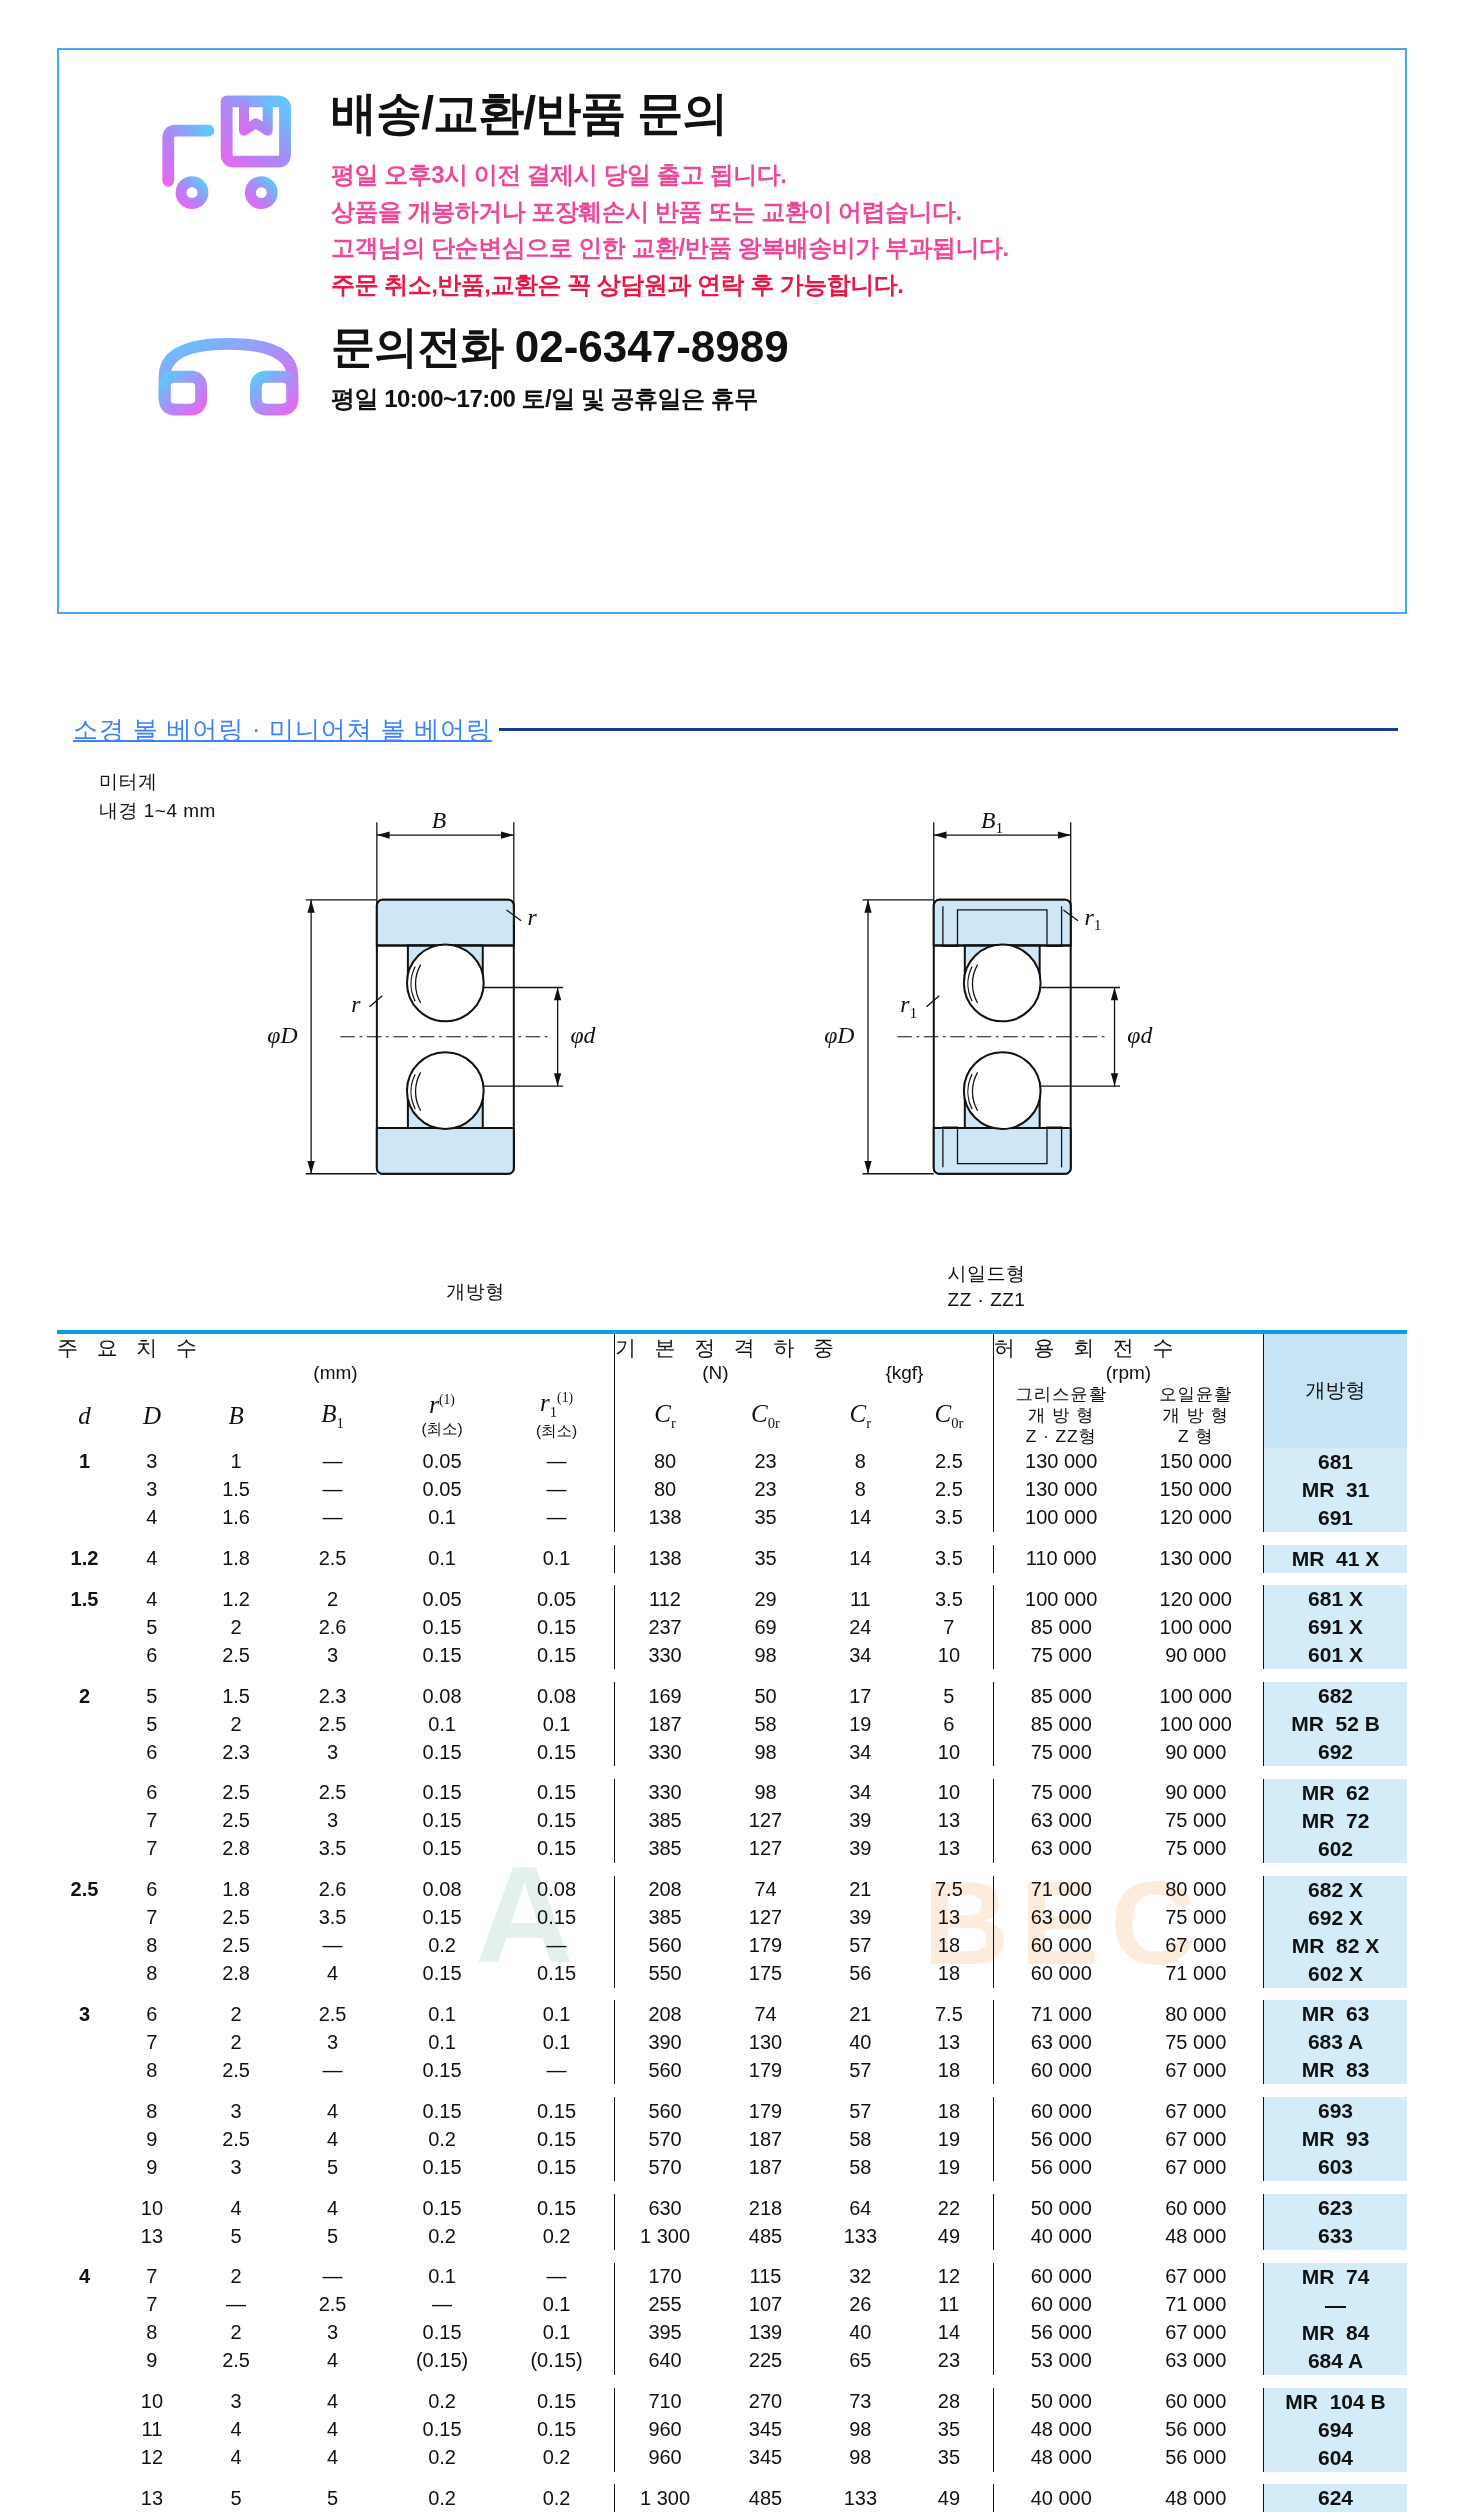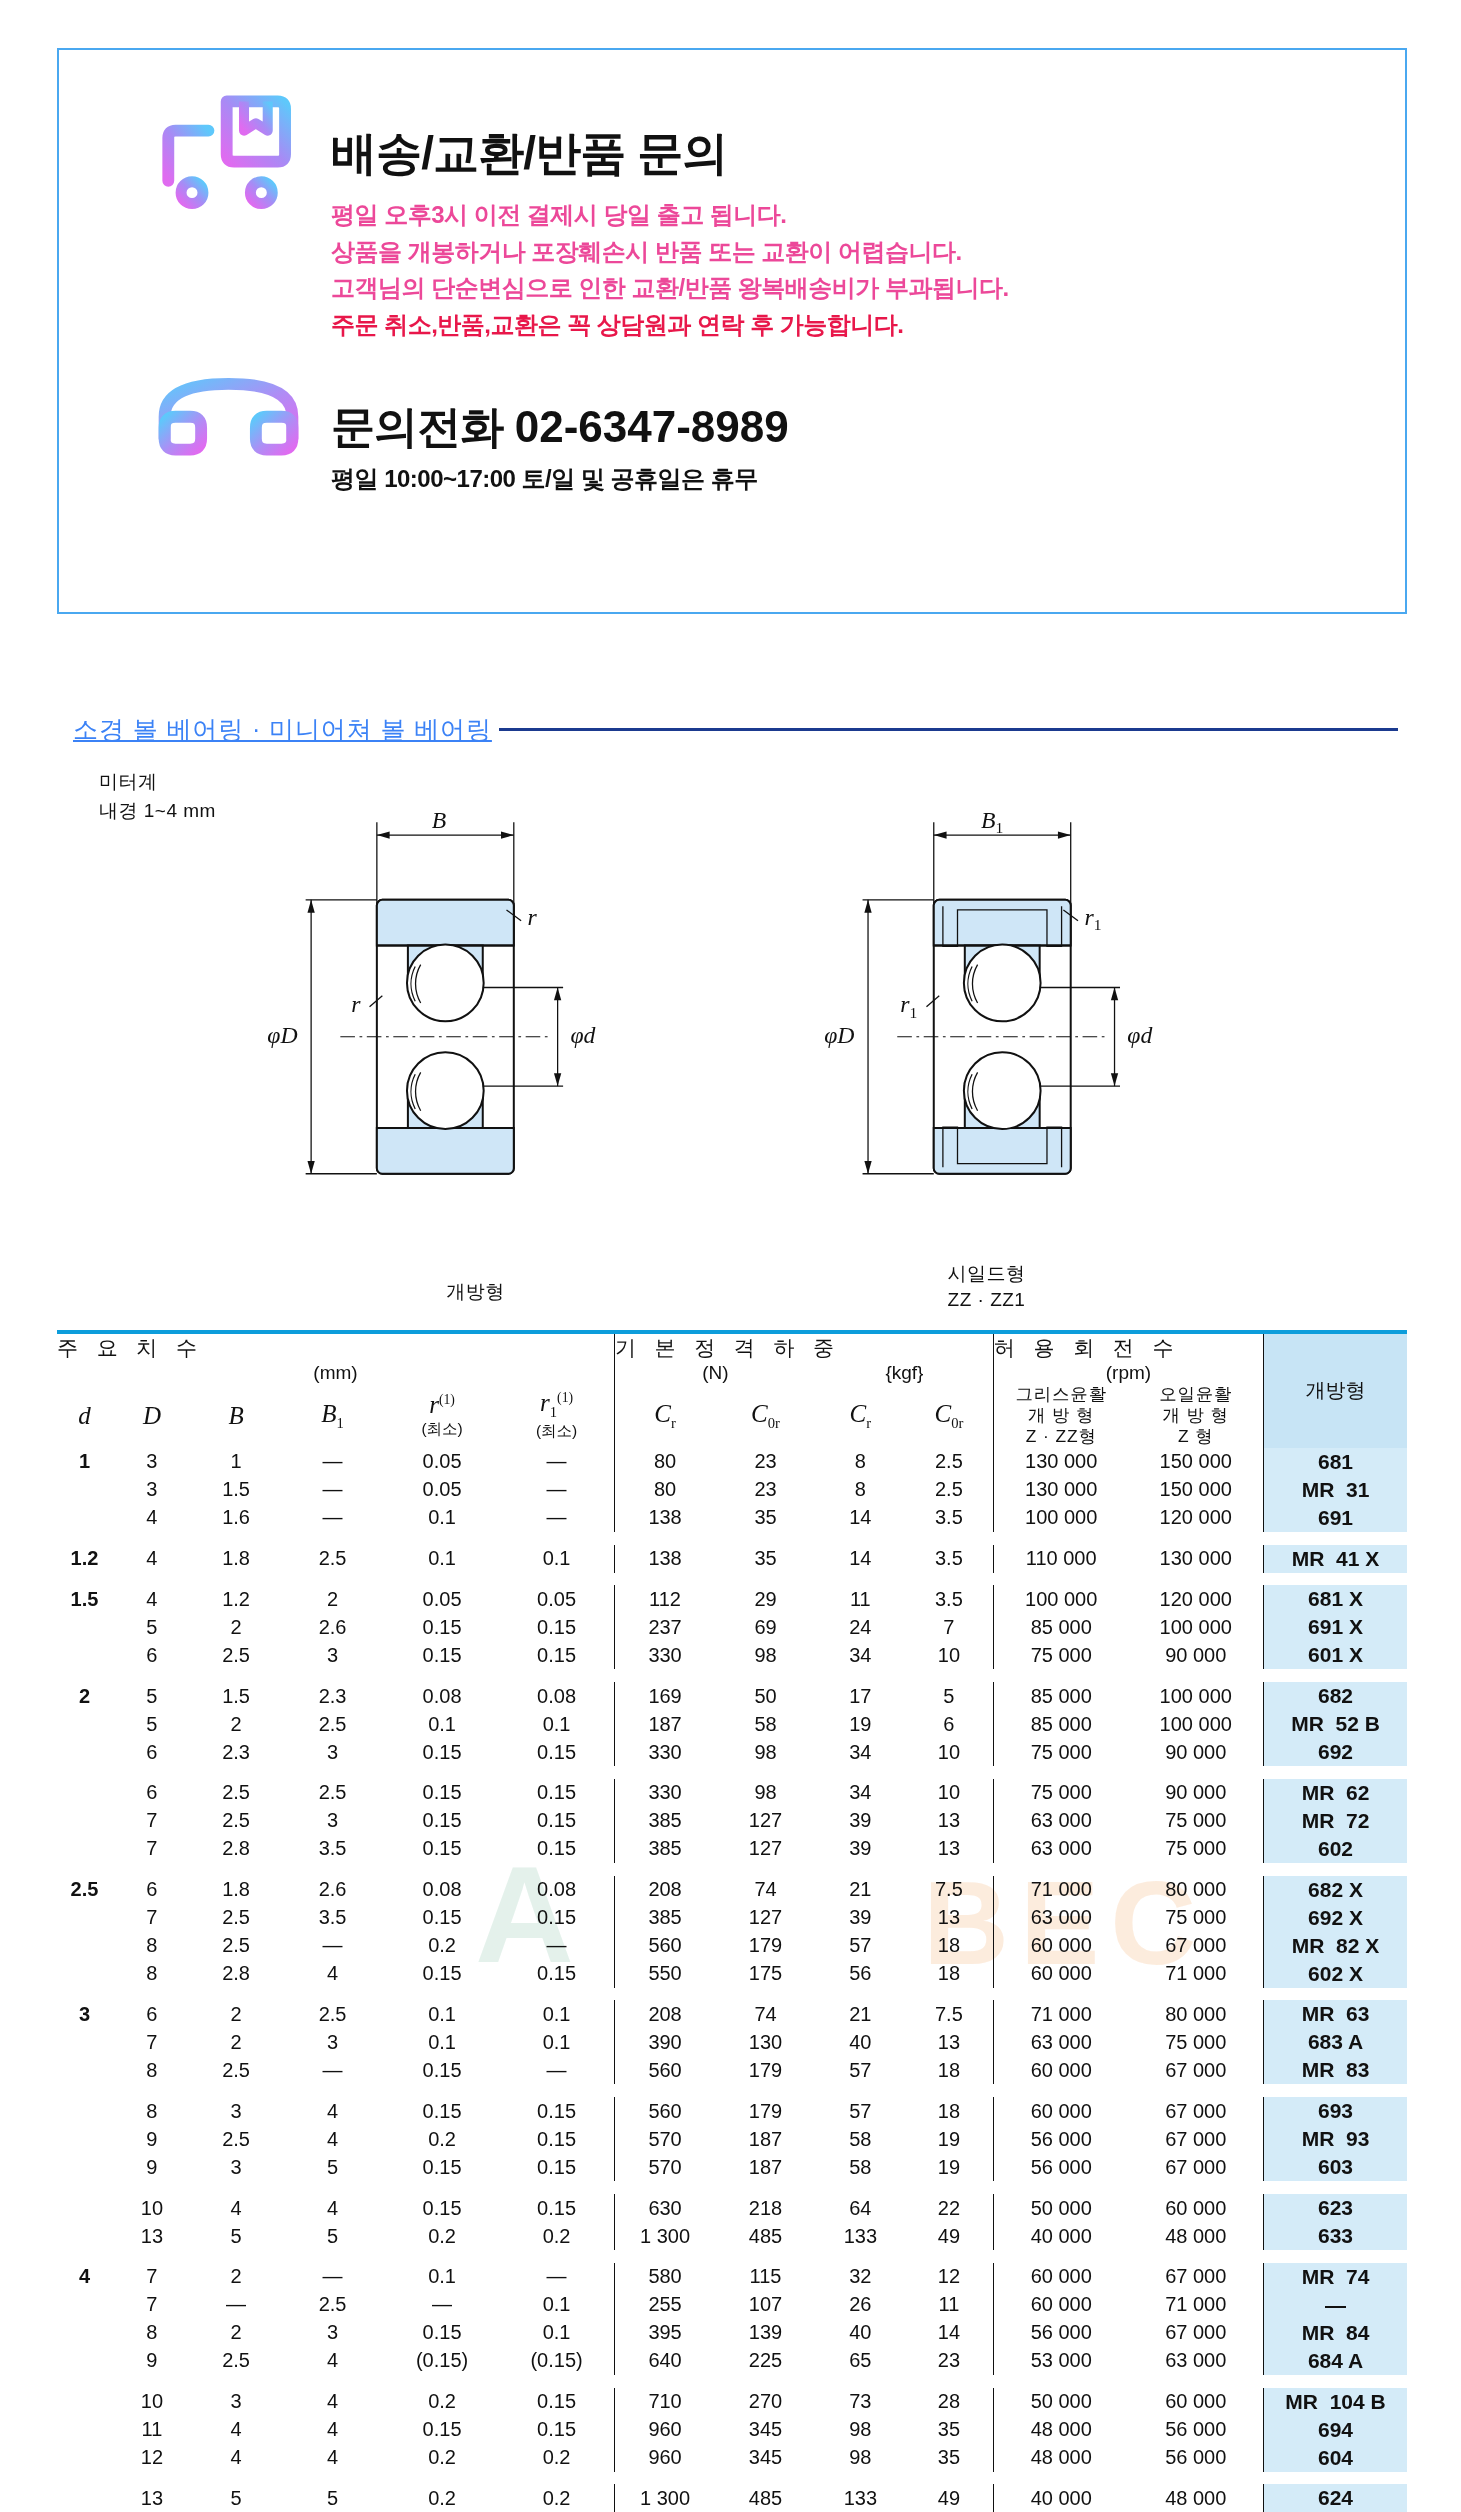--- a/index.html
+++ b/index.html
@@ -8,21 +8,21 @@
        -webkit-font-smoothing:antialiased;}
 
   
   .banner{position:absolute;left:57px;top:48px;width:1350px;height:566px;
           border:2.7px solid #4aa8f0;background:#fff;box-sizing:border-box;}
   .banner-row{display:flex;align-items:flex-start;}
   .ship-row{padding:35px 0 0 91px;}
   .tel-row{padding:16.4px 0 0 91px;}
   .icon-truck{width:157px;height:135px;flex:0 0 157px;margin-right:24px;}
   .icon-phone{width:157px;height:128px;flex:0 0 157px;margin-right:24px;}
-  .banner-txt{padding-top:3.7px;margin-top:40px;}
+  .banner-txt{padding-top:3.7px;}
   .b-title{font-size:46px;font-weight:bold;letter-spacing:-0.9px;color:#111;
            line-height:1.06;margin-bottom:20px;}
   .b-line{font-size:24px;font-weight:bold;color:#ec4899;line-height:1.52;
           letter-spacing:-0.5px;}
   .b-line.red{color:#e8174a;}
   .tel-title{font-size:44px;font-weight:bold;color:#111;letter-spacing:-0.9px;
              line-height:1.1;}
   .tel-title .num{letter-spacing:0px;}
   .tel-sub{font-size:24px;font-weight:bold;color:#111;letter-spacing:-0.5px;
            margin-top:11px;}
@@ -733,21 +733,21 @@
       <tr class="gap">
         <td colspan="13" style="height:12.8px"></td>
       </tr>
       <tr class="cellpad">
         <td class="dc bold">4</td>
         <td class="dc">7</td>
         <td class="dc">2</td>
         <td class="dc">—</td>
         <td class="dc">0.1</td>
         <td class="dc">—</td>
-        <td class="dc vline">580</td>
+        <td class="dc vline">170</td>
         <td class="dc">115</td>
         <td class="dc">32</td>
         <td class="dc">12</td>
         <td class="dc vline">60 000</td>
         <td class="dc">67 000</td>
         <td class="desig vline">MR  74</td>
       </tr>
       <tr class="cellpad">
         <td class="dc bold">&nbsp;</td>
         <td class="dc">7</td>

